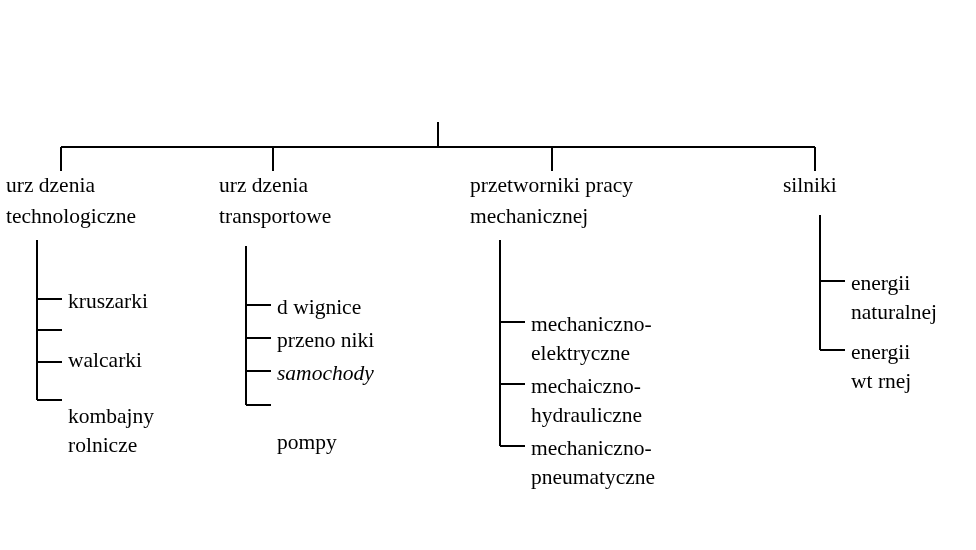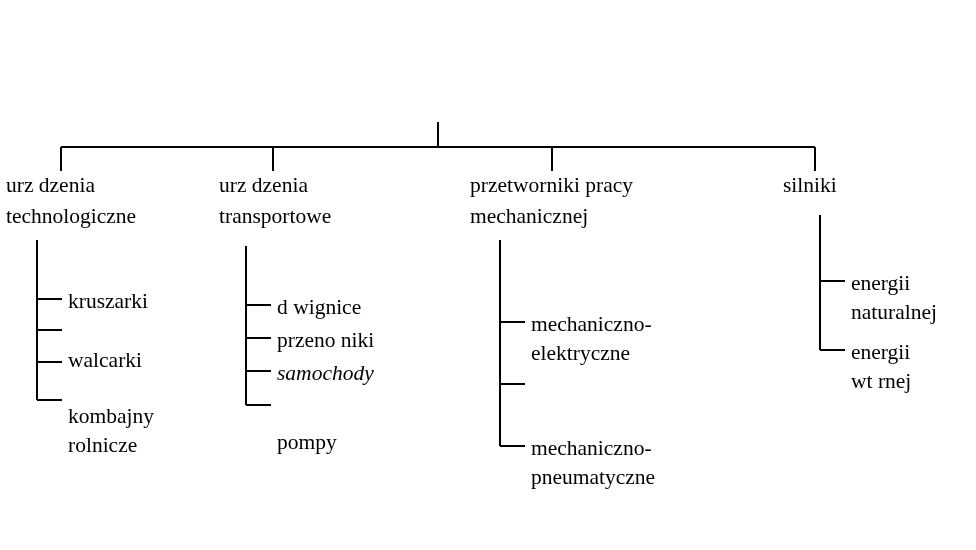--- a/index.html
+++ b/index.html
@@ -119,20 +119,22 @@
   <div class="leaf two-line" style="left:68px; top:382px;margin-top:20px;">kombajny
 rolnicze</div>
 
   <div class="leaf" style="left:277px; top:294px;">d  wignice</div>
   <div class="leaf" style="left:277px; top:327px;">przeno  niki</div>
   <div class="leaf" style="left:277px; top:360px;font-style:italic;">samochody</div>
   <div class="leaf" style="left:277px; top:393px;margin-top:36px;">pompy</div>
 
   <div class="leaf two-line" style="left:531px; top:310px;">mechaniczno-
 elektryczne</div>
+  <div class="leaf two-line" style="left:531px; top:372px;">mechaiczno-
+hydrauliczne</div>
   <div class="leaf two-line" style="left:531px; top:434px;">mechaniczno-
 pneumatyczne</div>
 
   <div class="leaf two-line" style="left:851px; top:269px;">energii
 naturalnej</div>
   <div class="leaf two-line" style="left:851px; top:338px;">energii
 wt  rnej</div>
 
 </div>
 

